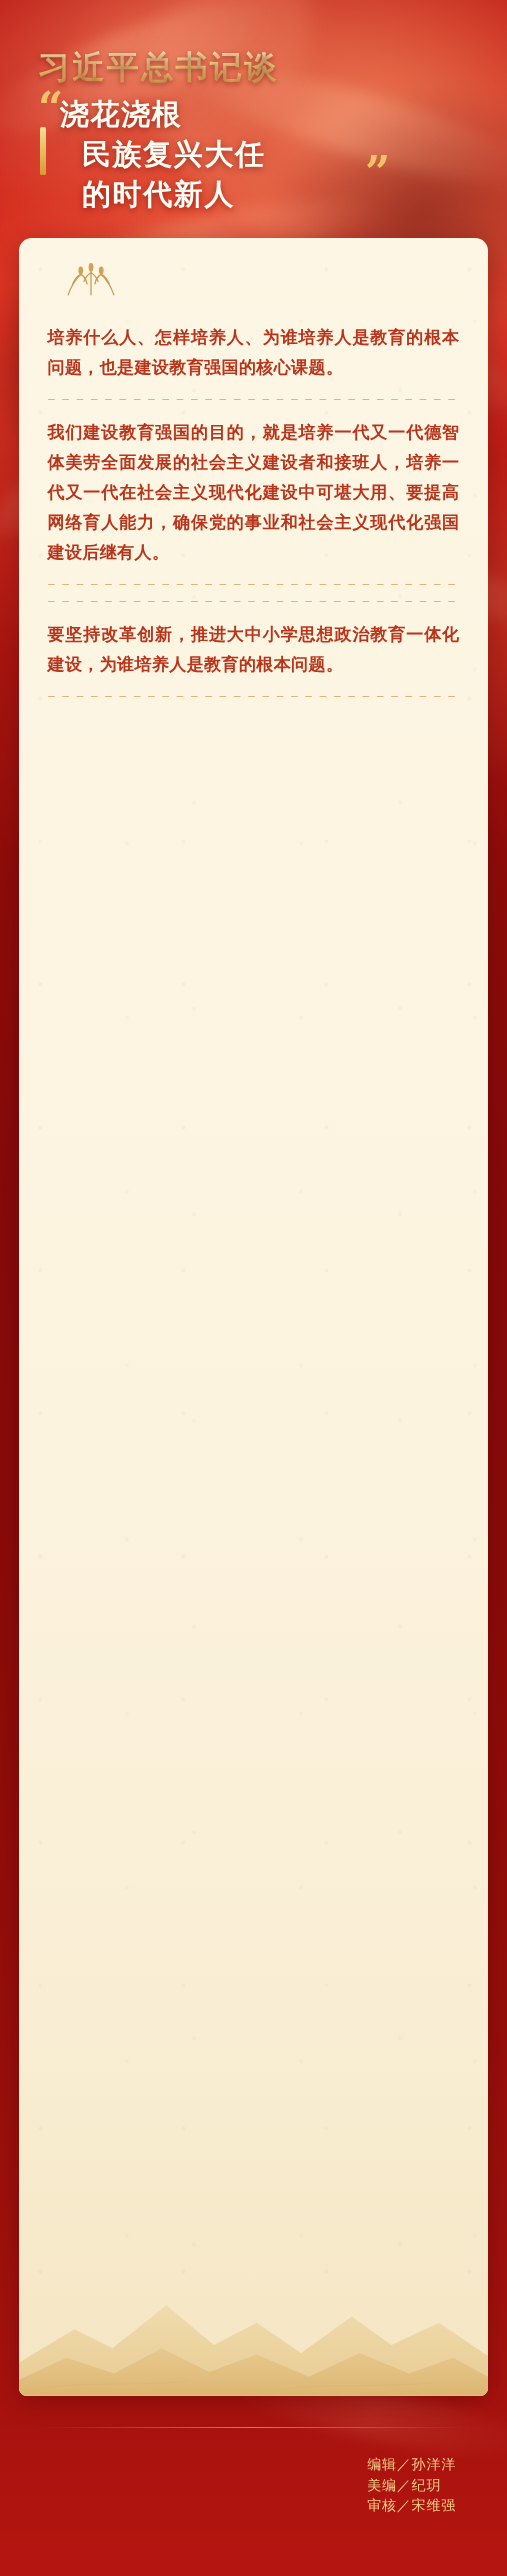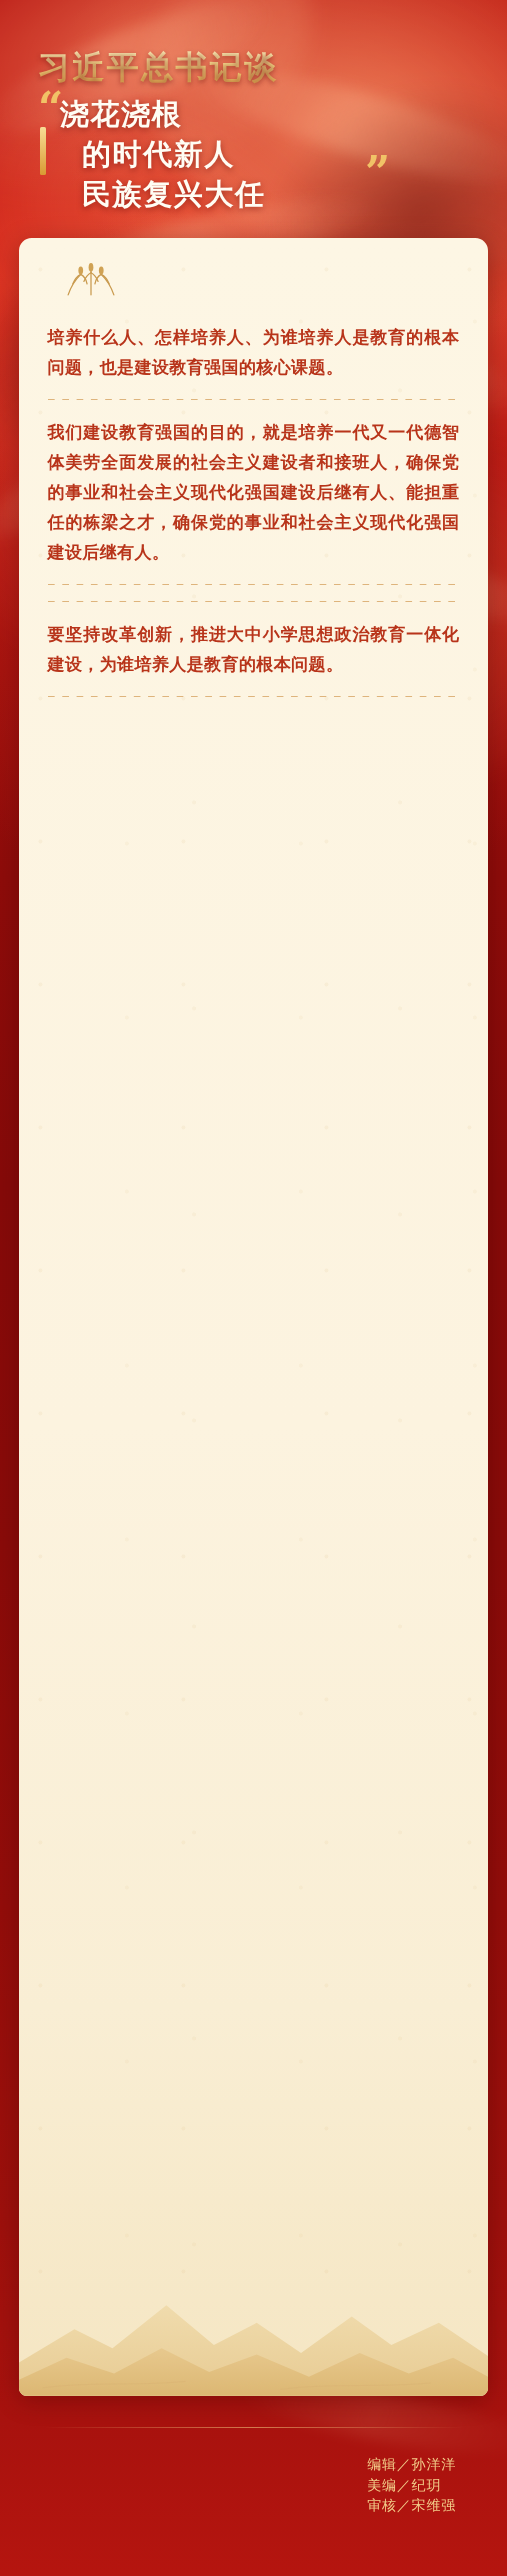--- a/index.html
+++ b/index.html
@@ -282,22 +282,22 @@
   <div class="fold f7"></div>
   <div class="fold f8"></div>
 
   <div class="header">
     <div class="title-line1">习近平总书记谈</div>
     <div class="quote-mark quote-open">“</div>
     <div class="quote-mark quote-close">”</div>
     <div class="gold-bar"></div>
     <div class="title-quote">
       <span class="ln">浇花浇根</span>
+      <span class="ln indent">民族复兴大任</span>
       <span class="ln indent">的时代新人</span>
-      <span class="ln indent">民族复兴大任</span>
     </div>
   </div>
 
   <div class="card">
     <div class="card-grain"></div>
 
     <div class="card-emblem">
       <svg width="68" height="41" viewBox="0 0 86 52" xmlns="http://www.w3.org/2000/svg">
         <g fill="none" stroke="#c99a4e" stroke-width="1.6" stroke-linecap="round">
           <path d="M14 48 C18 36 24 28 30 22"></path>
@@ -314,21 +314,21 @@
           <ellipse cx="30" cy="17" rx="3" ry="5"></ellipse>
           <ellipse cx="43" cy="13" rx="3" ry="5.5"></ellipse>
           <ellipse cx="56" cy="17" rx="3" ry="5"></ellipse>
         </g>
       </svg>
     </div>
 
     <div class="card-content">
       <p class="para">培养什么人、怎样培养人、为谁培养人是教育的根本问题，也是建设教育强国的核心课题。</p>
       <div class="divider"></div>
-      <p class="para">我们建设教育强国的目的，就是培养一代又一代德智体美劳全面发展的社会主义建设者和接班人，确保党的事业和社会主义现代化强国建设后继有人、能担重任的栋梁之才，确保党的事业和社会主义现代化强国建设后继有人。</p>
+      <p class="para">我们建设教育强国的目的，就是培养一代又一代德智体美劳全面发展的社会主义建设者和接班人，培养一代又一代在社会主义现代化建设中可堪大用、要提高网络育人能力，确保党的事业和社会主义现代化强国建设后继有人。</p>
       <div class="divider"></div>
       <div class="divider"></div>
       <p class="para">要坚持改革创新，推进大中小学思想政治教育一体化建设，为谁培养人是教育的根本问题。</p>
       <div class="divider"></div>
     </div>
 
     <div class="card-mountains">
       <svg width="469" height="167" viewBox="0 0 592 210" xmlns="http://www.w3.org/2000/svg">
         <defs>
           <linearGradient id="mtnFar" x1="0" y1="0" x2="0" y2="1">

